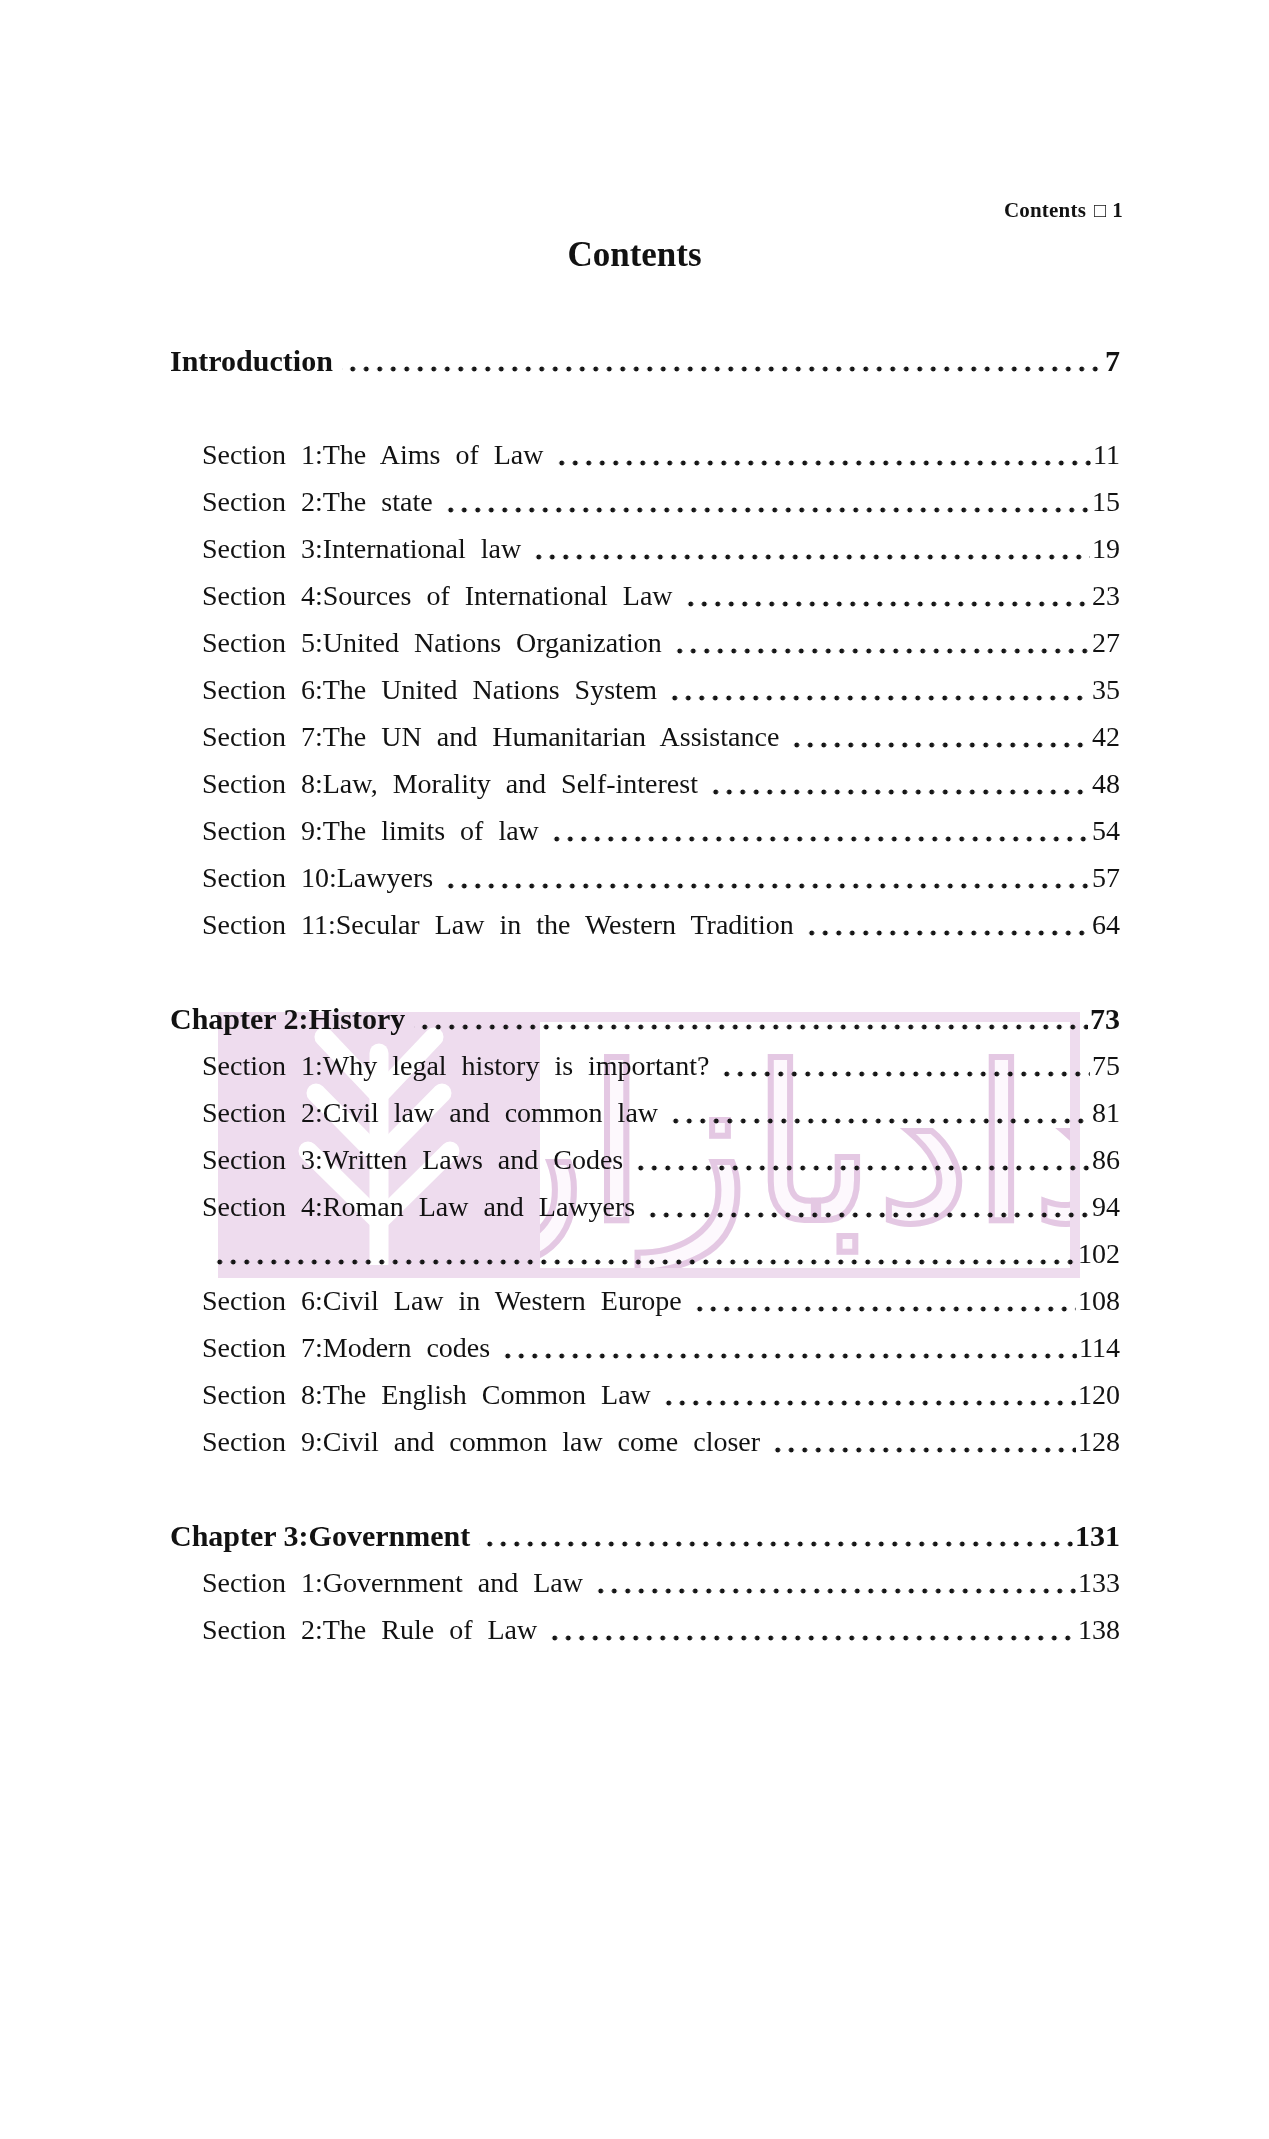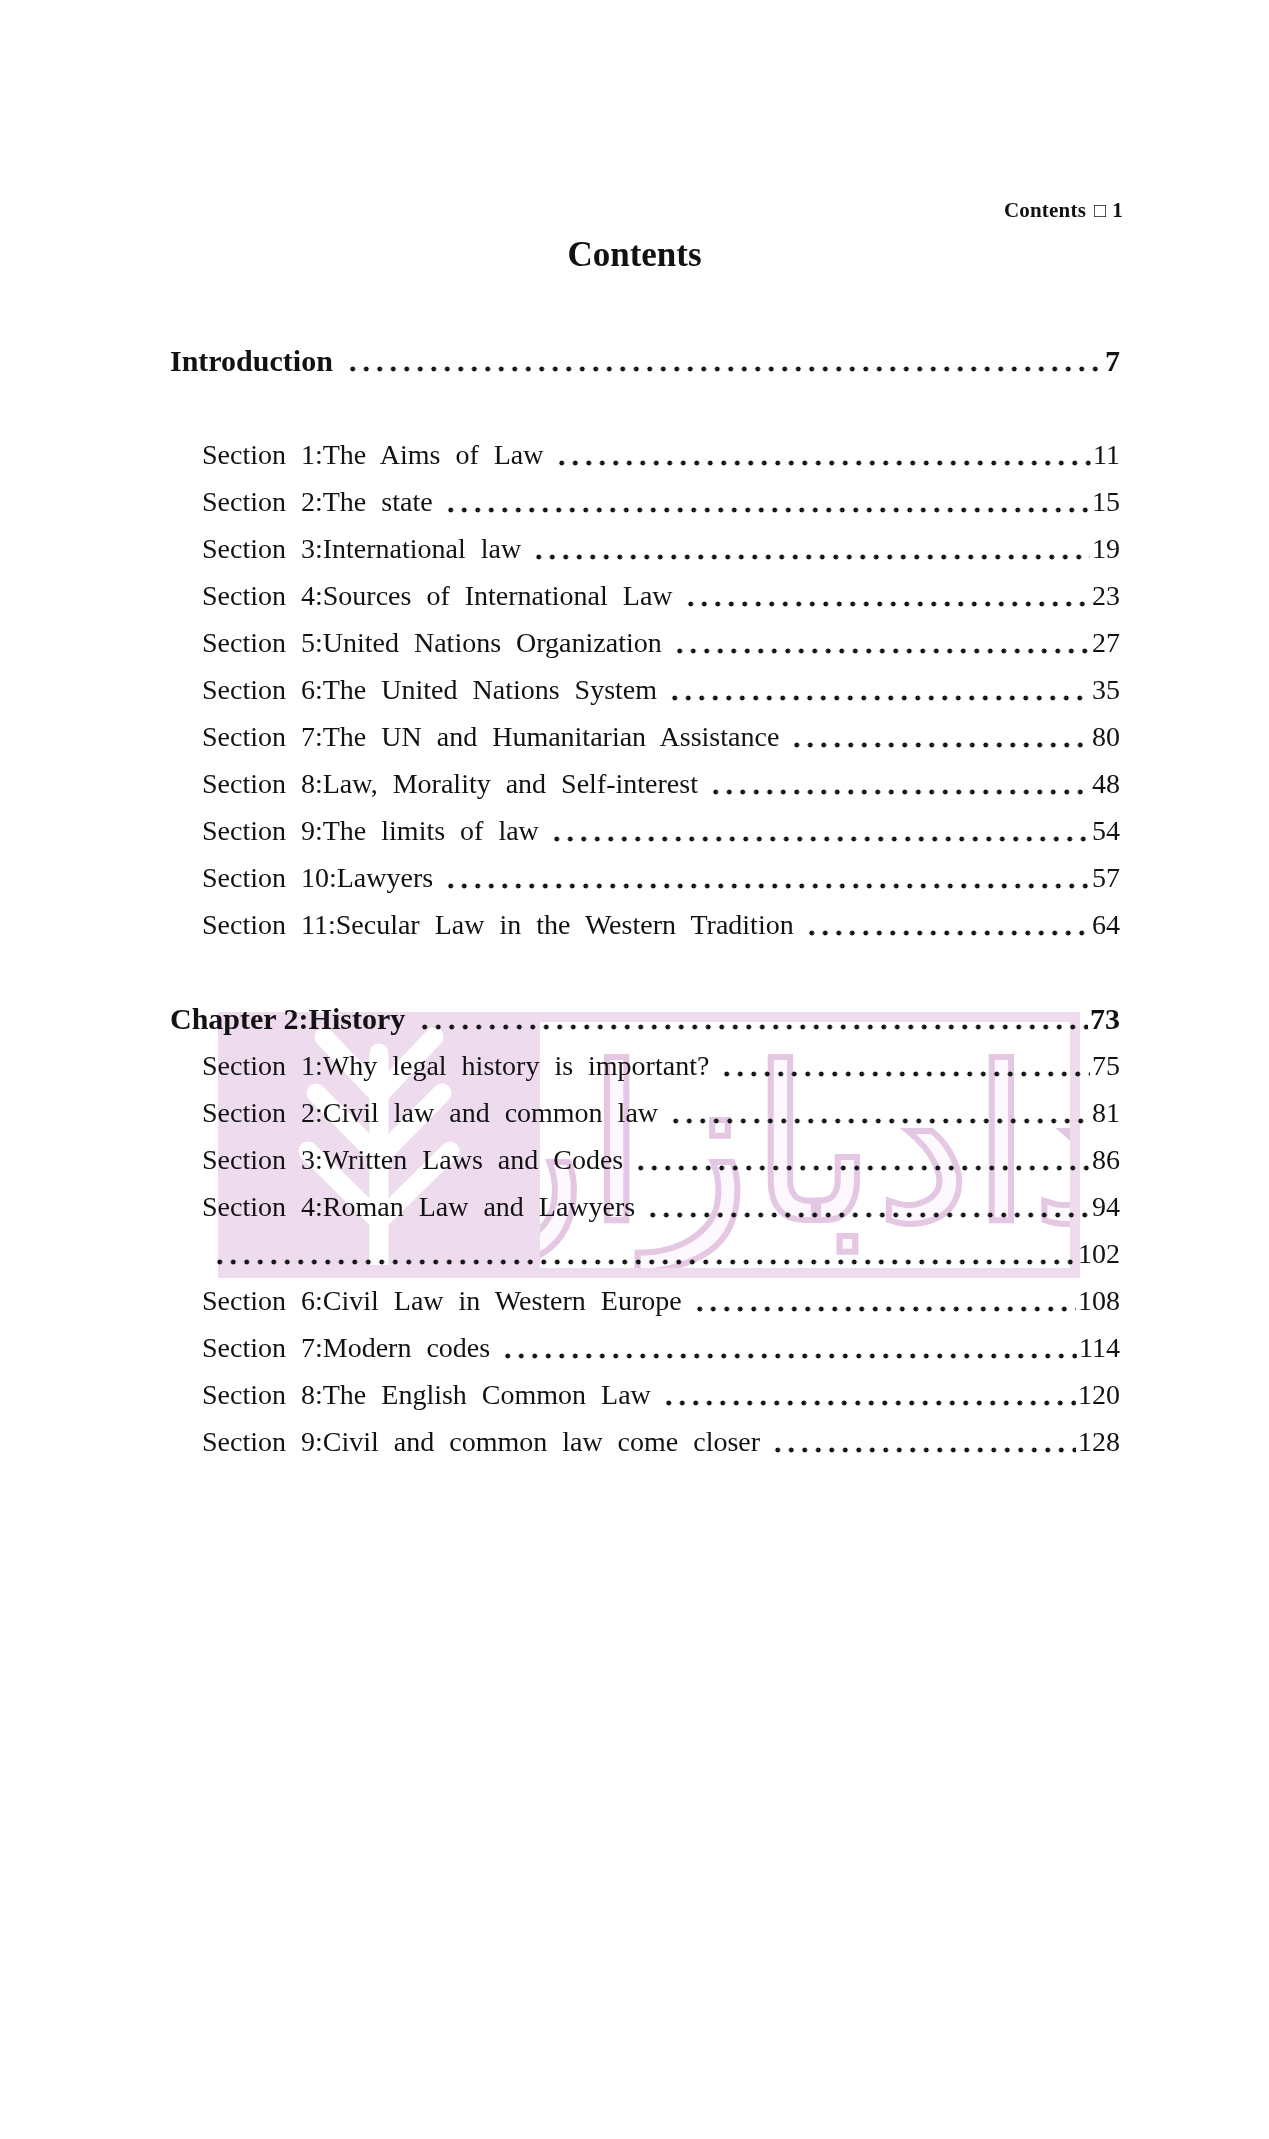--- a/index.html
+++ b/index.html
@@ -113,21 +113,21 @@
     <span class="pagenum">27</span>
   </div>
         <div class="row section">
     <span class="label">Section 6:The United Nations System</span>
     <span class="dots"></span>
     <span class="pagenum">35</span>
   </div>
         <div class="row section">
     <span class="label">Section 7:The UN and Humanitarian Assistance</span>
     <span class="dots"></span>
-    <span class="pagenum">80</span>
+    <span class="pagenum">42</span>
   </div>
         <div class="row section">
     <span class="label">Section 8:Law, Morality and Self-interest</span>
     <span class="dots"></span>
     <span class="pagenum">48</span>
   </div>
         <div class="row section">
     <span class="label">Section 9:The limits of law</span>
     <span class="dots"></span>
     <span class="pagenum">54</span>
@@ -187,14 +187,31 @@
     <span class="label">Section 8:The English Common Law</span>
     <span class="dots"></span>
     <span class="pagenum">120</span>
   </div>
         <div class="row section">
     <span class="label">Section 9:Civil and common law come closer</span>
     <span class="dots"></span>
     <span class="pagenum">128</span>
   </div>
       </div>
+      <div class="chapter-block">
+        <div class="row heading">
+    <span class="label">Chapter 3:Government</span>
+    <span class="dots"></span>
+    <span class="pagenum">131</span>
+  </div>
+        <div class="row section">
+    <span class="label">Section 1:Government and Law</span>
+    <span class="dots"></span>
+    <span class="pagenum">133</span>
+  </div>
+        <div class="row section">
+    <span class="label">Section 2:The Rule of Law</span>
+    <span class="dots"></span>
+    <span class="pagenum">138</span>
+  </div>
+      </div>
     </div>
 </div>
 
 </body></html>

